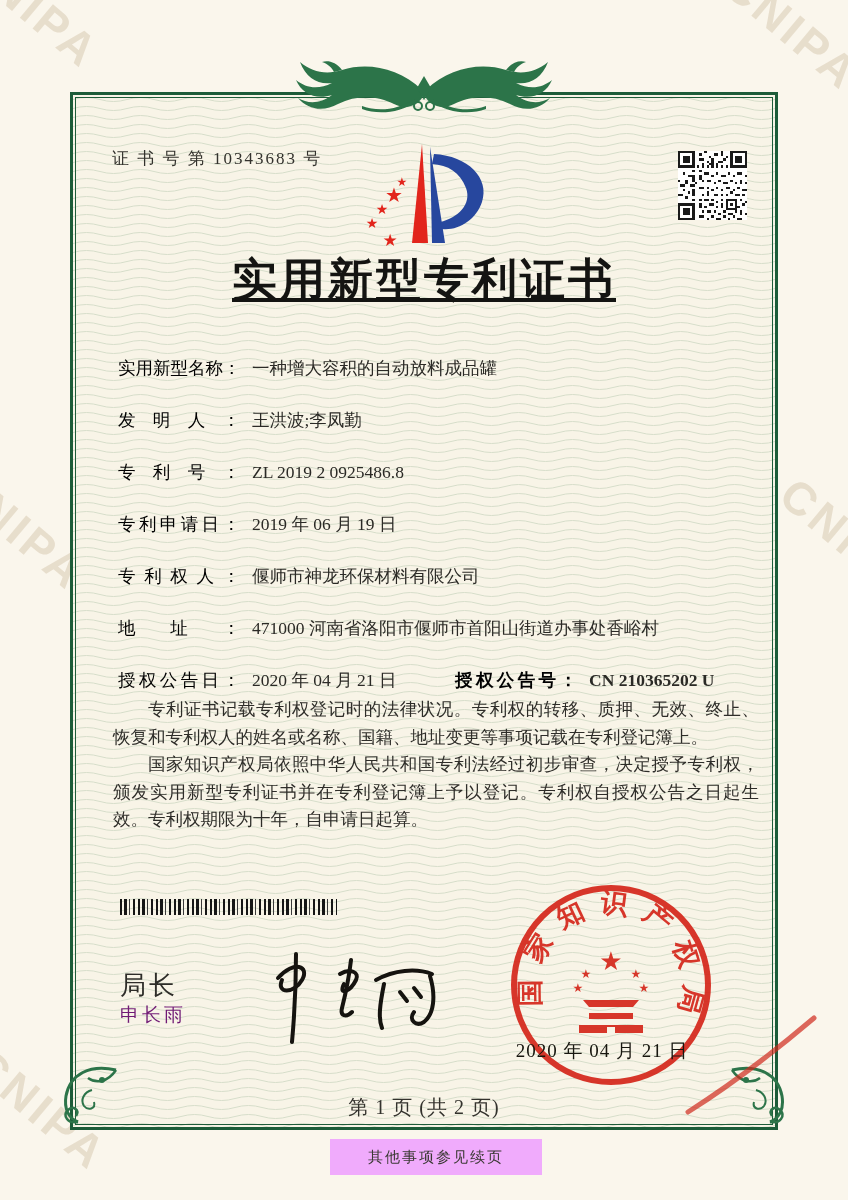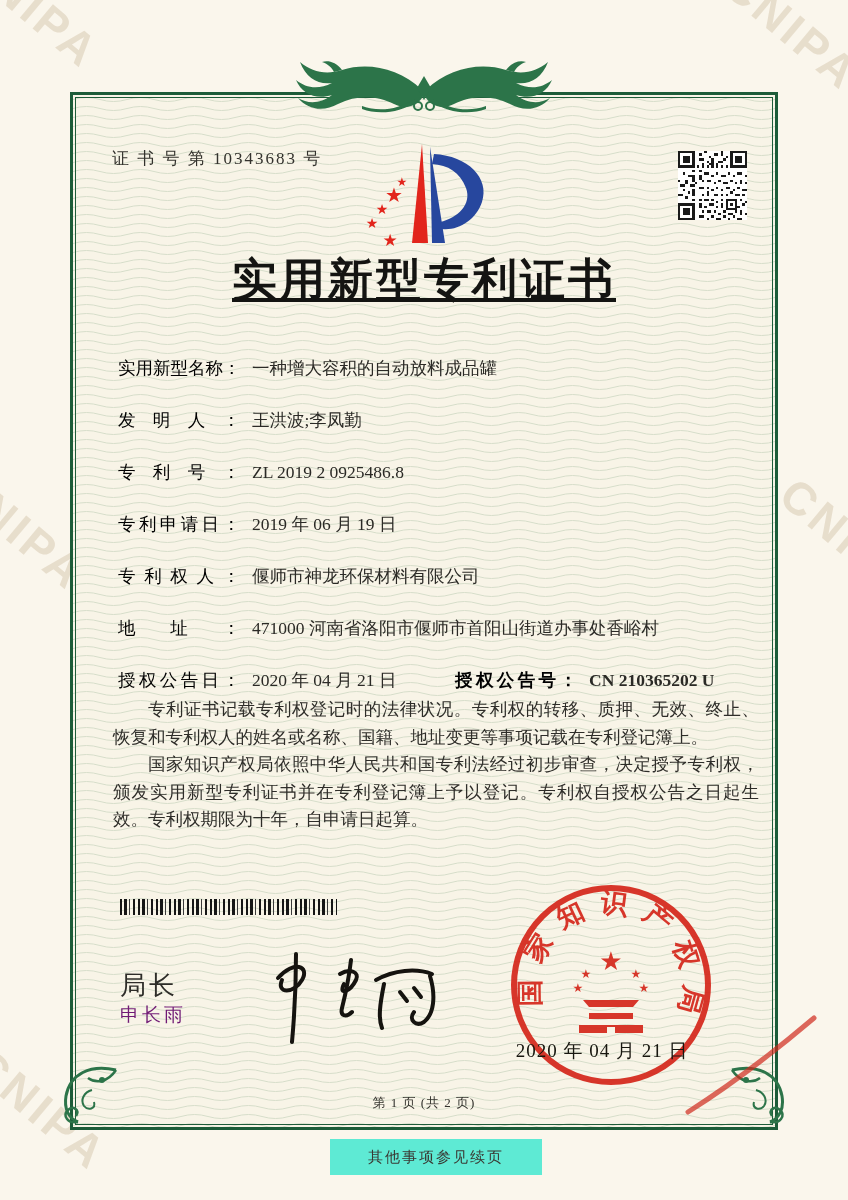--- a/index.html
+++ b/index.html
@@ -68,25 +68,25 @@
     font-family:"Liberation Sans","DejaVu Sans",sans-serif;font-size:19px;color:#701a75;letter-spacing:3px;}
   .sig{position:absolute;left:248px;top:948px;width:200px;height:100px;z-index:3;}
   .seal{position:absolute;left:508px;top:882px;width:206px;height:206px;z-index:4;opacity:.93;}
   .seal-date{
     position:absolute;left:496px;top:1038px;width:212px;z-index:5;
     text-align:center;font-size:19px;letter-spacing:1px;color:#17160f;
   }
   .arc2{position:absolute;left:676px;top:1012px;width:150px;height:108px;z-index:3;}
   .page-num{
     position:absolute;left:70px;top:1094px;width:708px;z-index:3;
-    text-align:center;font-size:13px;color:#33322d;letter-spacing:1px;
+    text-align:center;font-size:20px;color:#33322d;letter-spacing:1px;
   }
   .note{
     position:absolute;left:330px;top:1139px;width:212px;height:36px;z-index:3;
-    background:#5eead4;text-align:center;line-height:36px;font-size:15px;color:#3a3933;letter-spacing:2px;
+    background:#f0abfc;text-align:center;line-height:36px;font-size:15px;color:#3a3933;letter-spacing:2px;
   }
 </style>
 </head>
 <body>
 
 <div class="page">
 
   <div class="wm" style="left:-48px;top:-20px;">CNIPA</div>
   <div class="wm" style="left:712px;top:2px;">CNIPA</div>
   <div class="wm" style="left:540px;top:336px;">CNIPA</div>

